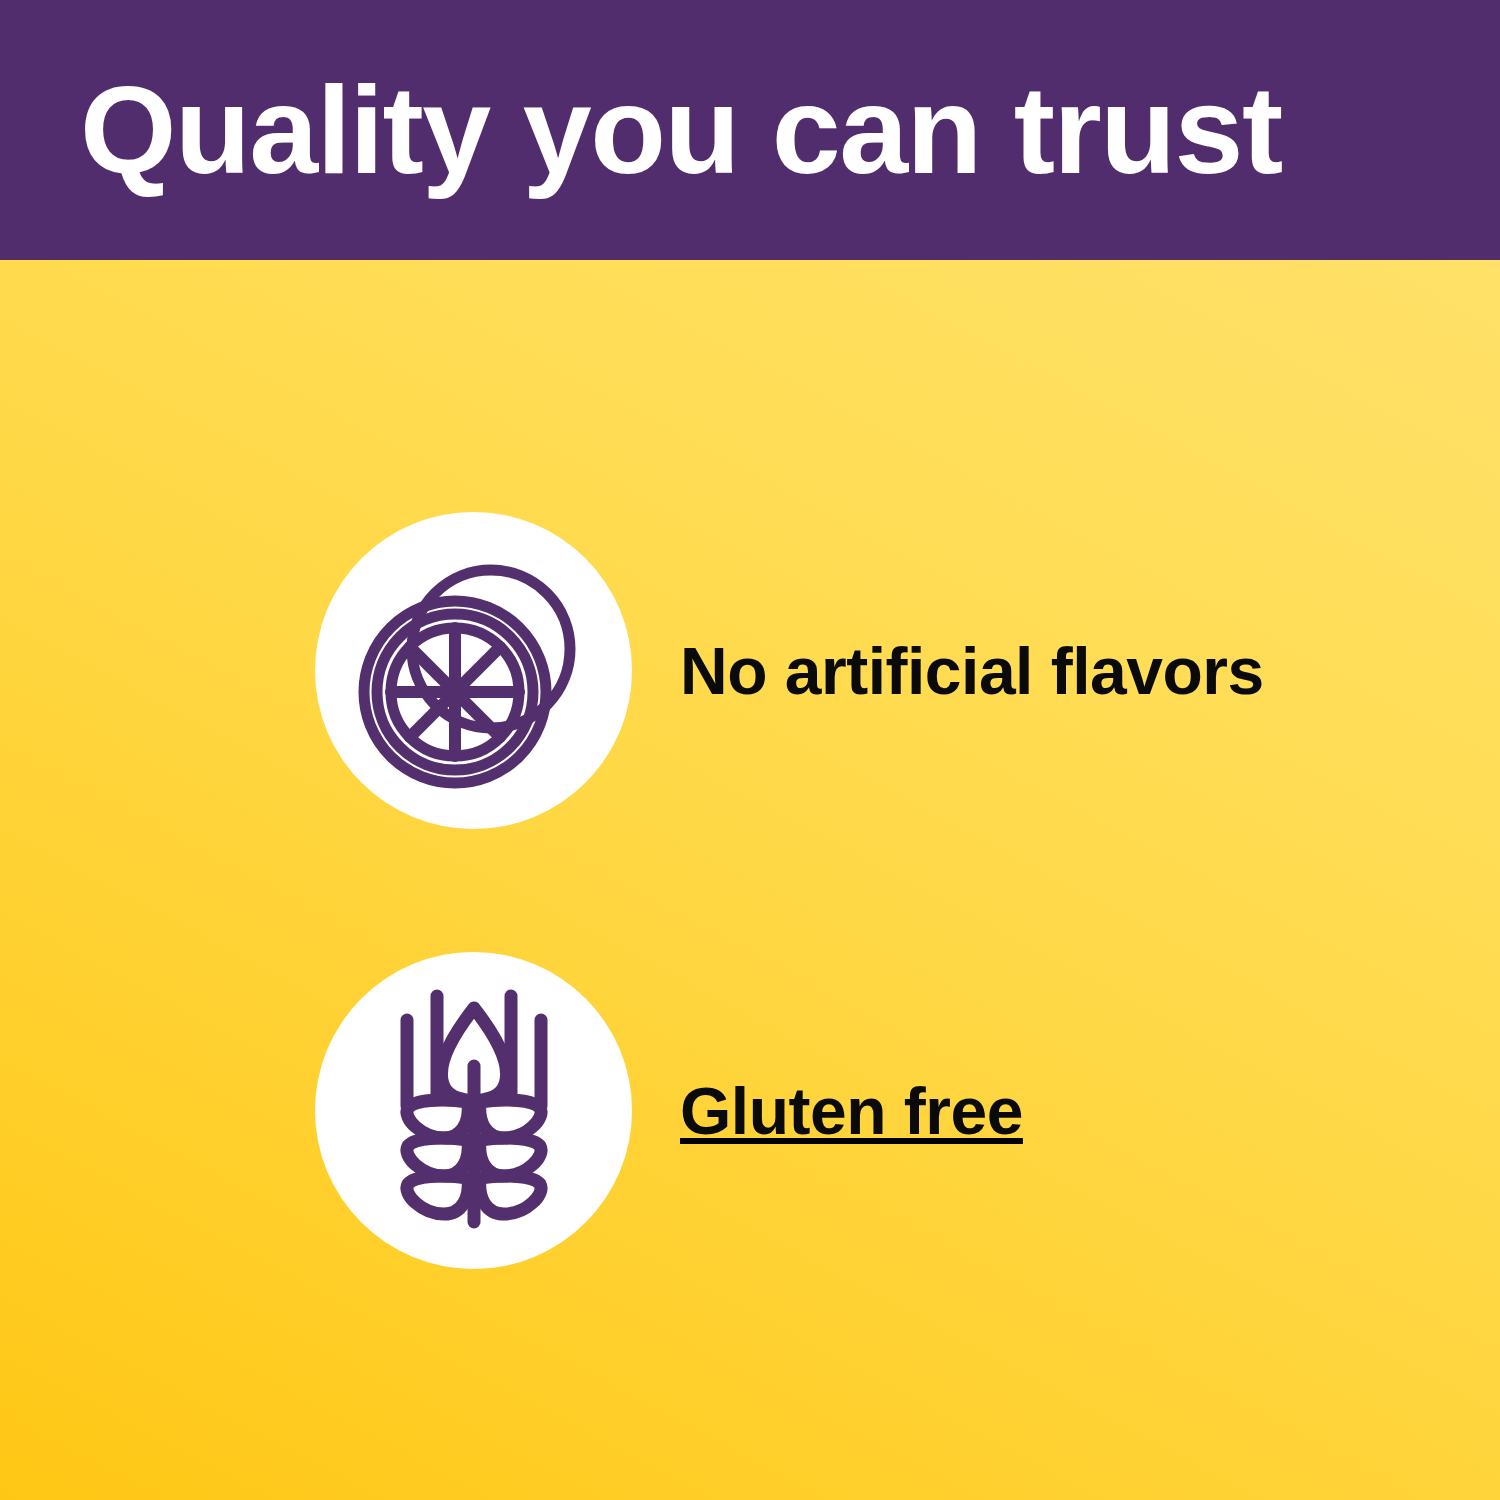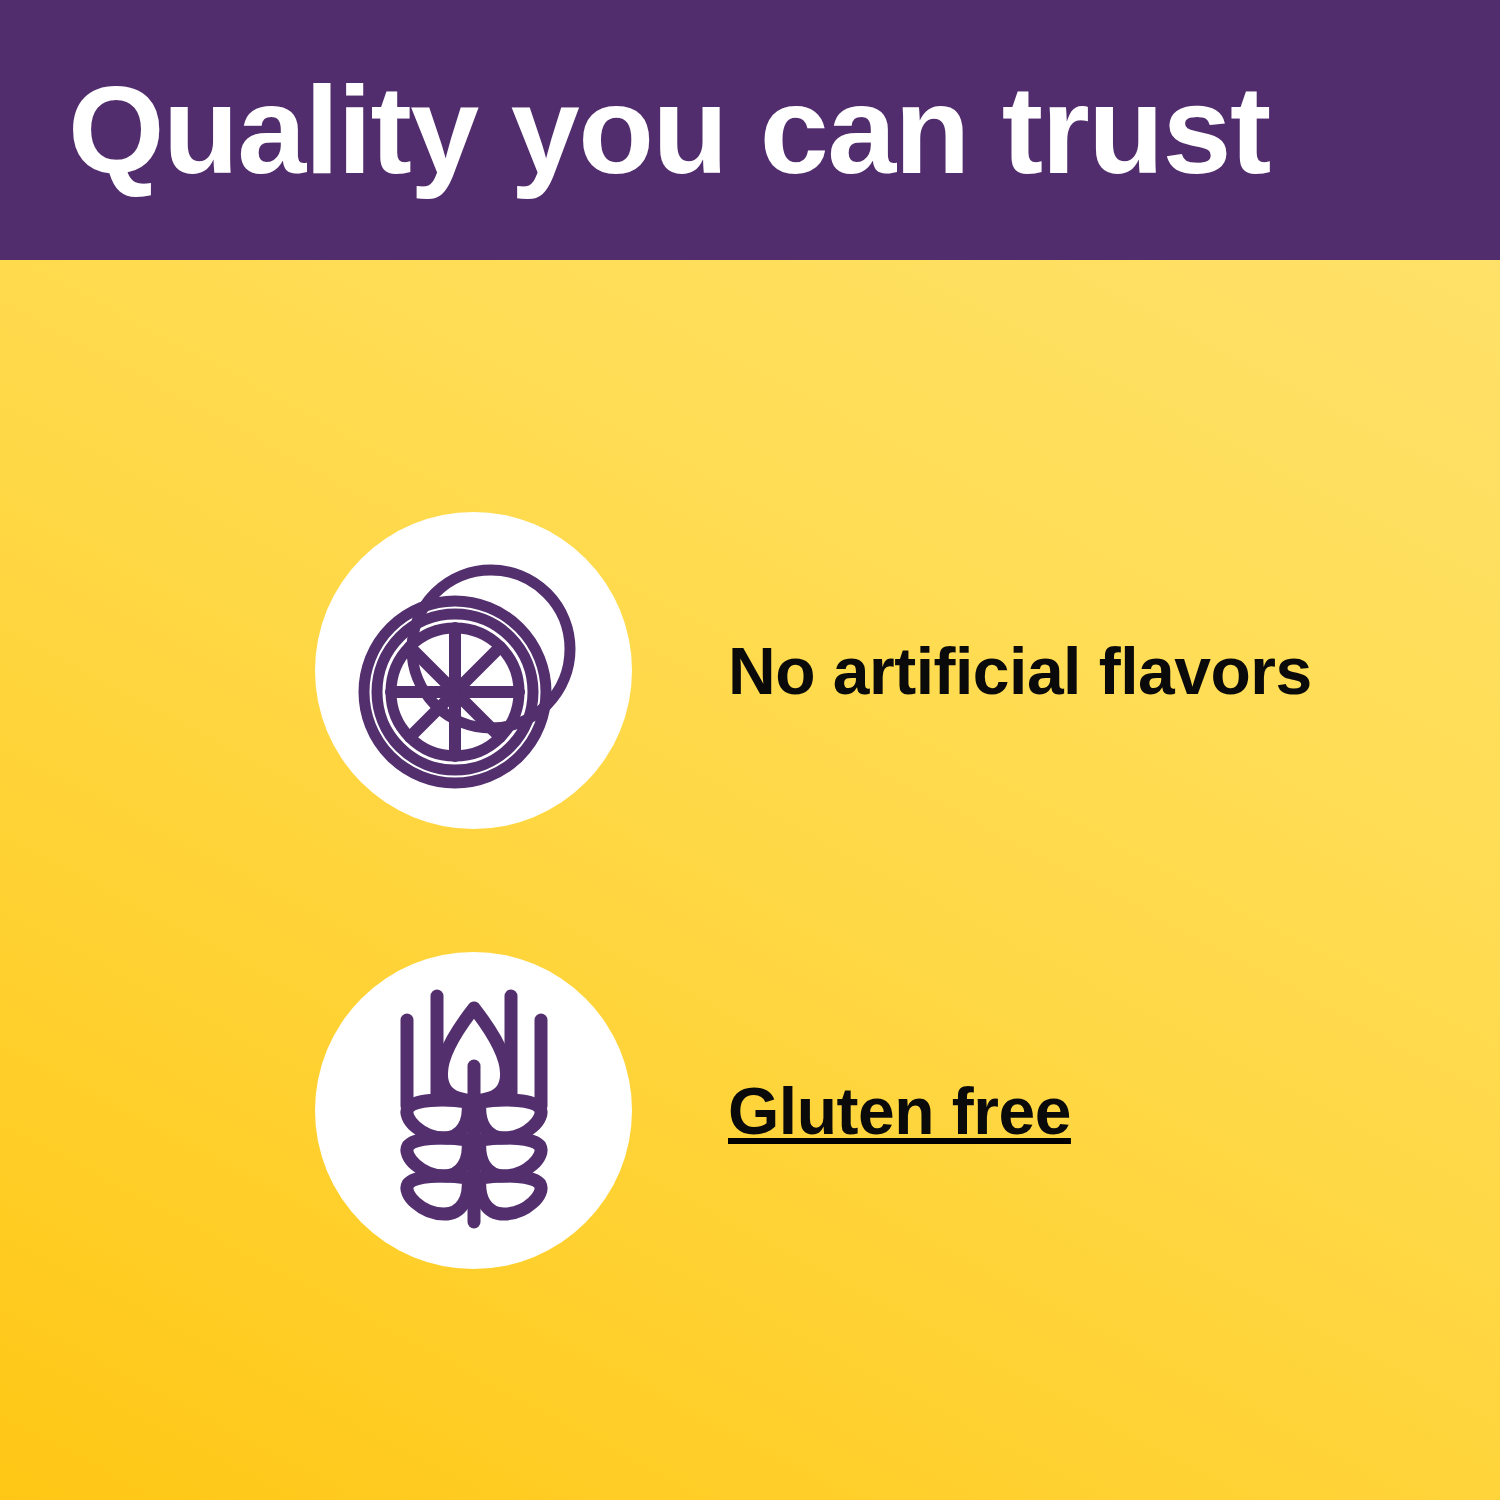--- a/index.html
+++ b/index.html
@@ -26,21 +26,21 @@
     position: absolute;
     left: 0;
     top: 0;
     width: 1500px;
     height: 260px;
     background: #512D6D;
     display: flex;
     align-items: center;
   }
   .header-title {
-    margin: 0;
+    margin: 12px;
     padding: 0 0 0 68px;
     color: #FFFFFF;
     font-family: "Liberation Sans", sans-serif;
     font-size: 124px;
     font-weight: bold;
     line-height: 1.0;
     letter-spacing: -1.5px;
     white-space: nowrap;
     text-align: center;
   }
@@ -75,21 +75,21 @@
     display: flex;
     align-items: center;
     justify-content: center;
   }
   .icon-circle svg {
     display: block;
   }
 
   .feature-label {
     margin: 0;
-    padding-left: 96px;
+    padding-left: 48px;
     color: #0A0A0A;
     font-family: "Liberation Sans", sans-serif;
     font-size: 66px;
     font-weight: bold;
     line-height: 1.0;
     letter-spacing: -0.5px;
     white-space: nowrap;
   }
 </style>
 </head>

